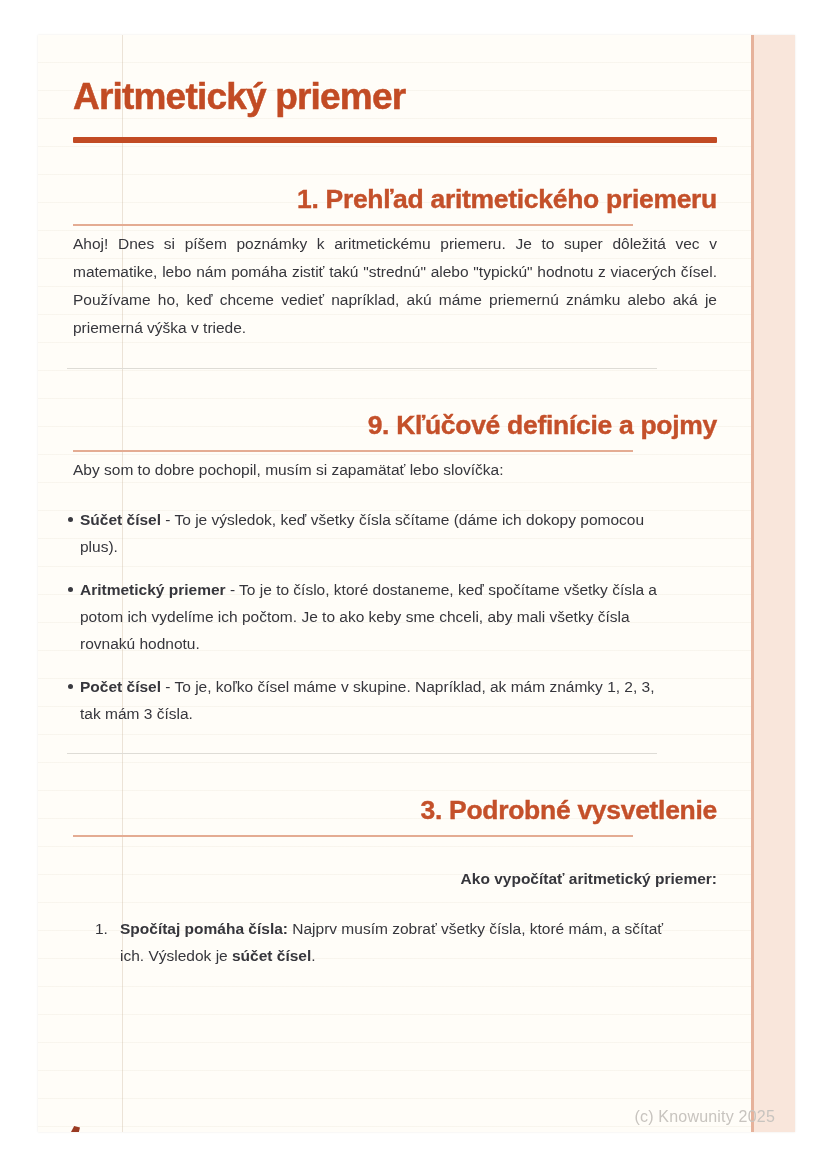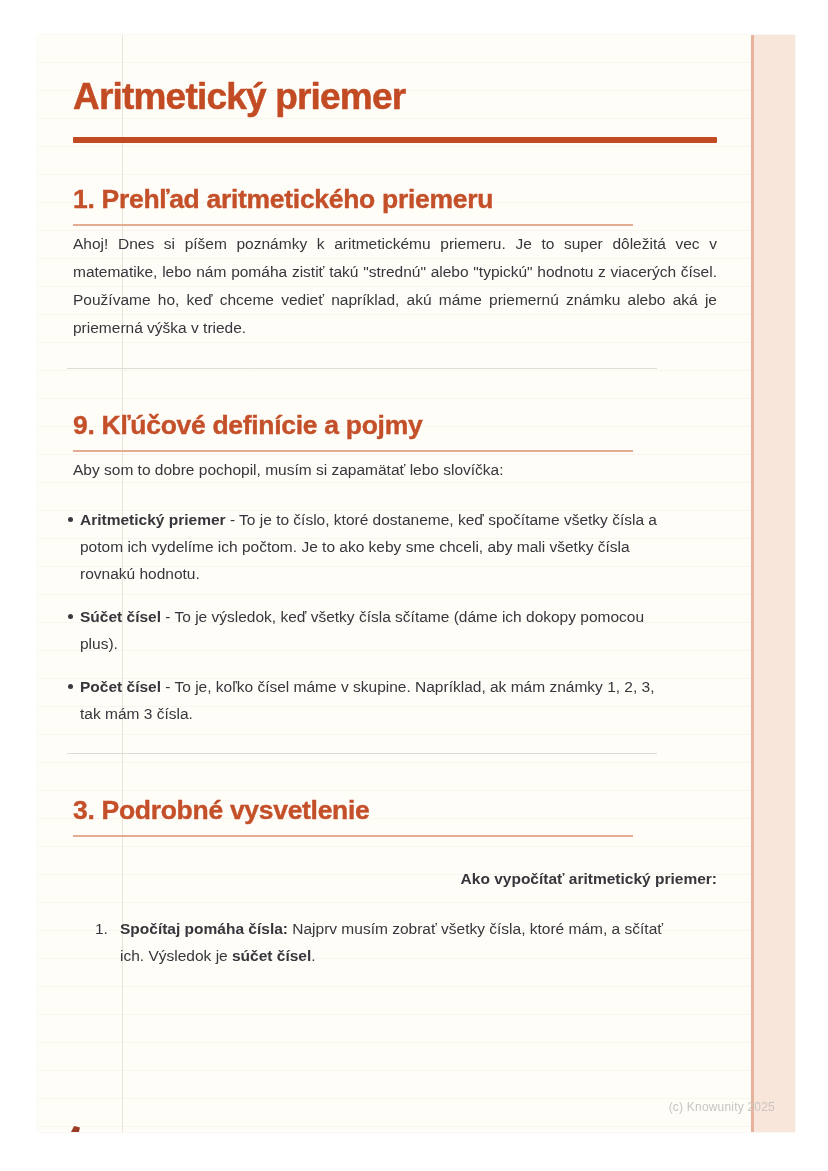--- a/index.html
+++ b/index.html
@@ -60,20 +60,21 @@
   .title-rule{
     height:6px;width:100%;
     background:var(--accent);
     margin-top:18px;border-radius:1px;
   }
   h2{
     margin:40px 0 0;
     font-size:26.5px;line-height:32px;
     font-weight:700;letter-spacing:-0.3px;
     color:var(--heading-color);
+    text-align:right;
     -webkit-text-stroke:0.4px var(--heading-color);
   }
   .h2-underline{
     height:2px;width:560px;
     background:var(--heading-underline);
     margin-top:9px;
   }
   p{
     margin:4px 0 0;
     font-size:15.5px;line-height:28px;
@@ -118,22 +119,22 @@
     font-size:15.5px;line-height:27px;
     max-width:600px;
   }
   ol.steps-list .num{
     position:absolute;left:22px;top:0;
     line-height:27px;
   }
   b{font-weight:700;}
   .watermark{
     position:absolute;
-    right:20px;bottom:18px;
-    font-size:12px;letter-spacing:0.2px;
+    right:20px;bottom:6px;
+    font-size:16px;letter-spacing:0.2px;
     color:var(--watermark-color);
     z-index:3;
     margin-top:30px;
   }
   .clip-mark{
     position:absolute;
     left:33px;bottom:0;
     width:9px;height:6px;
     background:#9a3a22;
     clip-path:polygon(35% 0, 100% 25%, 88% 100%, 0 100%);
@@ -159,25 +160,25 @@
 
     <hr class="divider">
 
     <section>
       <h2>9. Kľúčové definície a pojmy</h2>
       <div class="h2-underline"></div>
       <p>Aby som to dobre pochopil, musím si zapamätať lebo slovíčka:</p>
       <ul class="def-list">
         <li>
           <span class="dot"></span>
+          <span><b>Súčet čísel</b><span> - To je výsledok, keď všetky čísla sčítame (dáme ich dokopy pomocou plus).</span></span>
+        </li>
+        <li>
+          <span class="dot"></span>
           <span><b>Aritmetický priemer</b><span> - To je to číslo, ktoré dostaneme, keď spočítame všetky čísla a potom ich vydelíme ich počtom. Je to ako keby sme chceli, aby mali všetky čísla rovnakú hodnotu.</span></span>
-        </li>
-        <li>
-          <span class="dot"></span>
-          <span><b>Súčet čísel</b><span> - To je výsledok, keď všetky čísla sčítame (dáme ich dokopy pomocou plus).</span></span>
         </li>
         <li>
           <span class="dot"></span>
           <span><b>Počet čísel</b><span> - To je, koľko čísel máme v skupine. Napríklad, ak mám známky 1, 2, 3, tak mám 3 čísla.</span></span>
         </li>
       </ul>
     </section>
 
     <hr class="divider">
 

